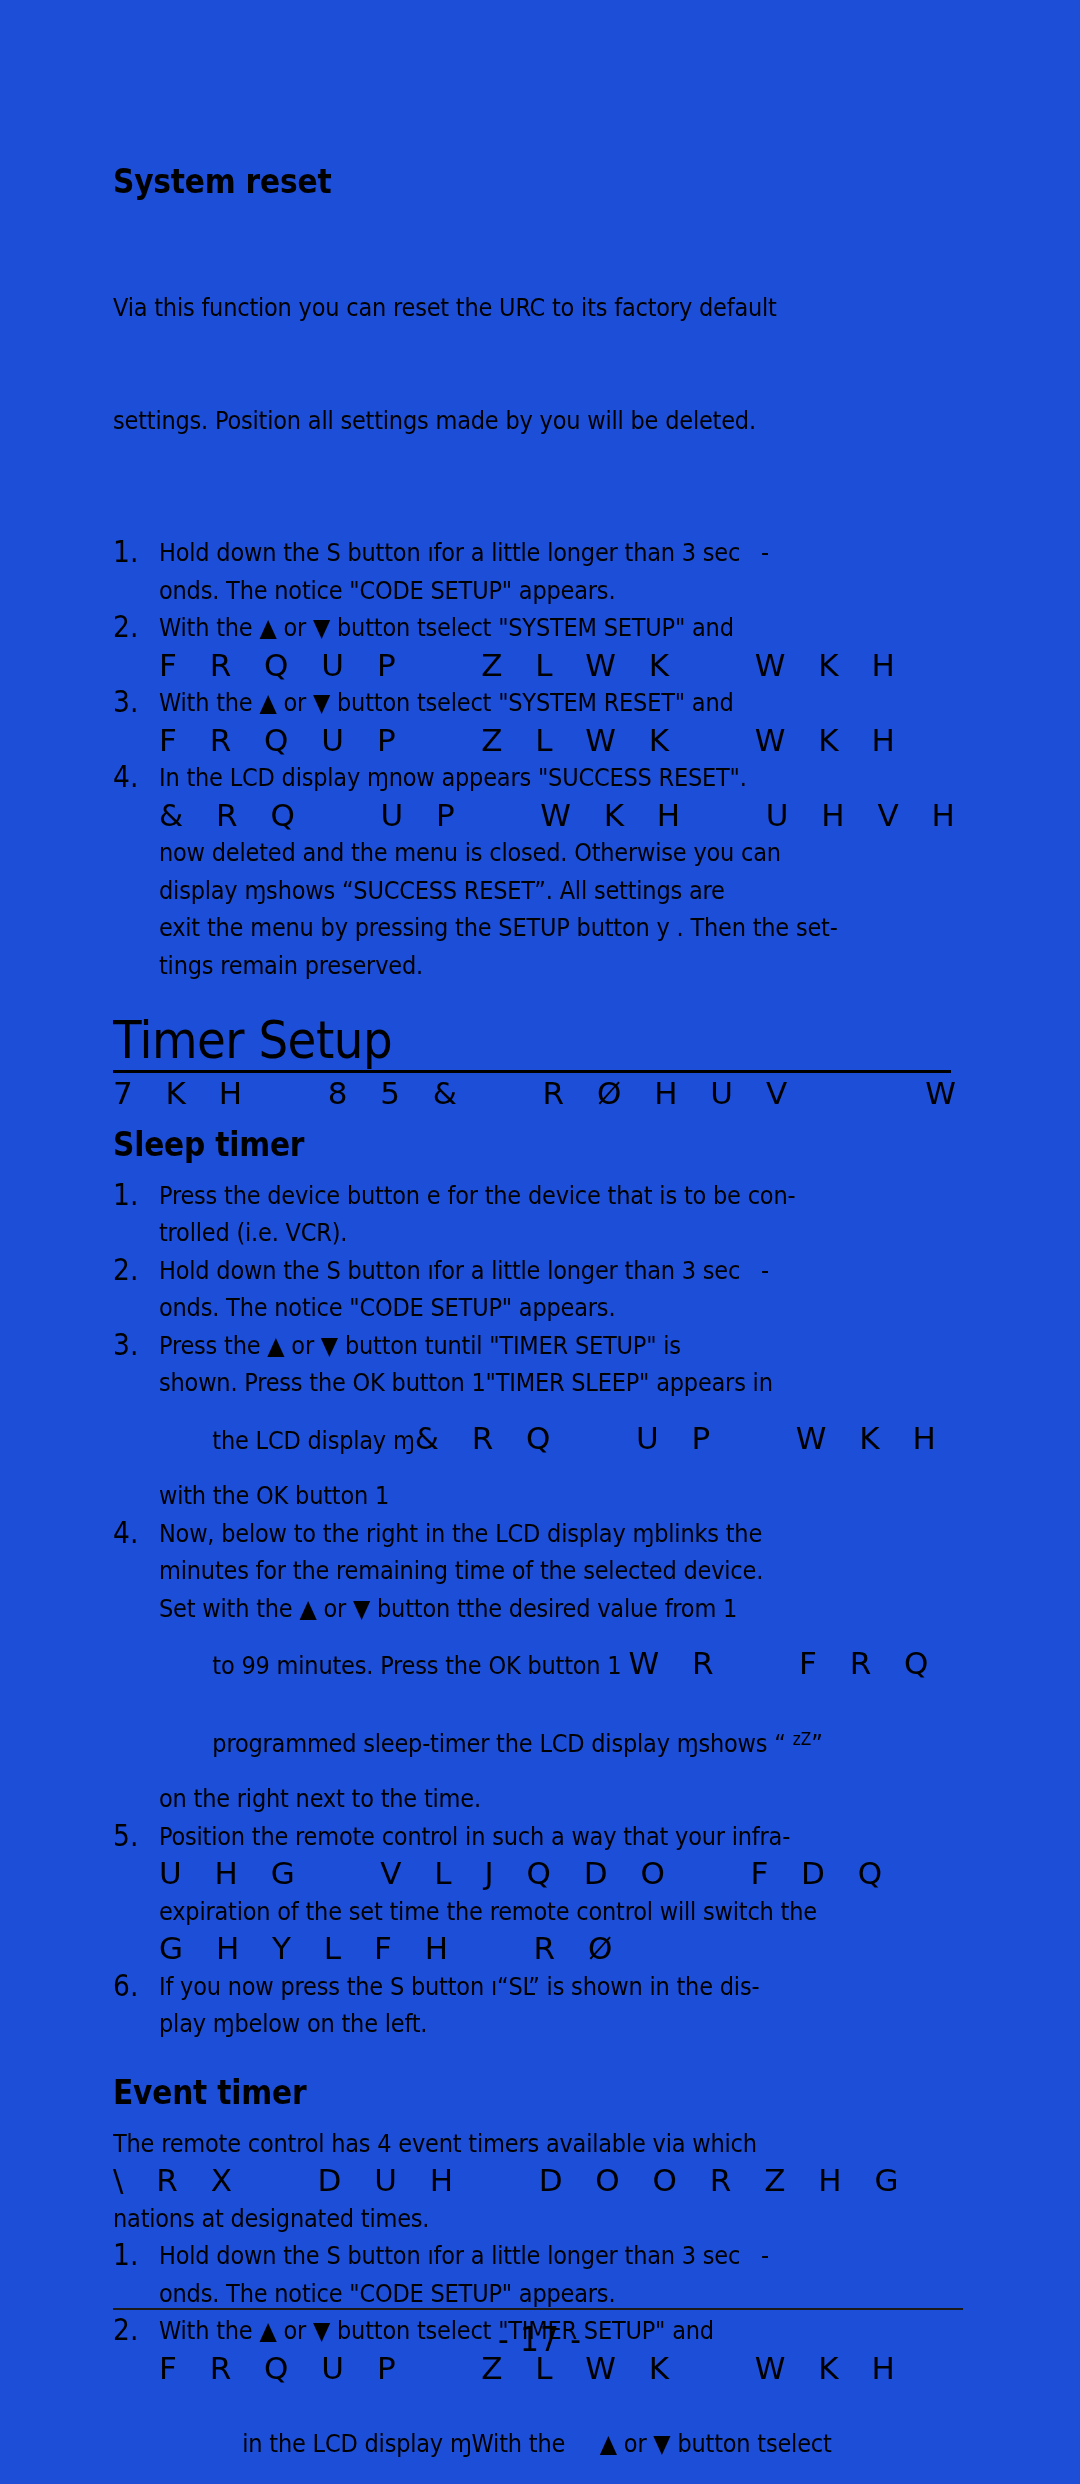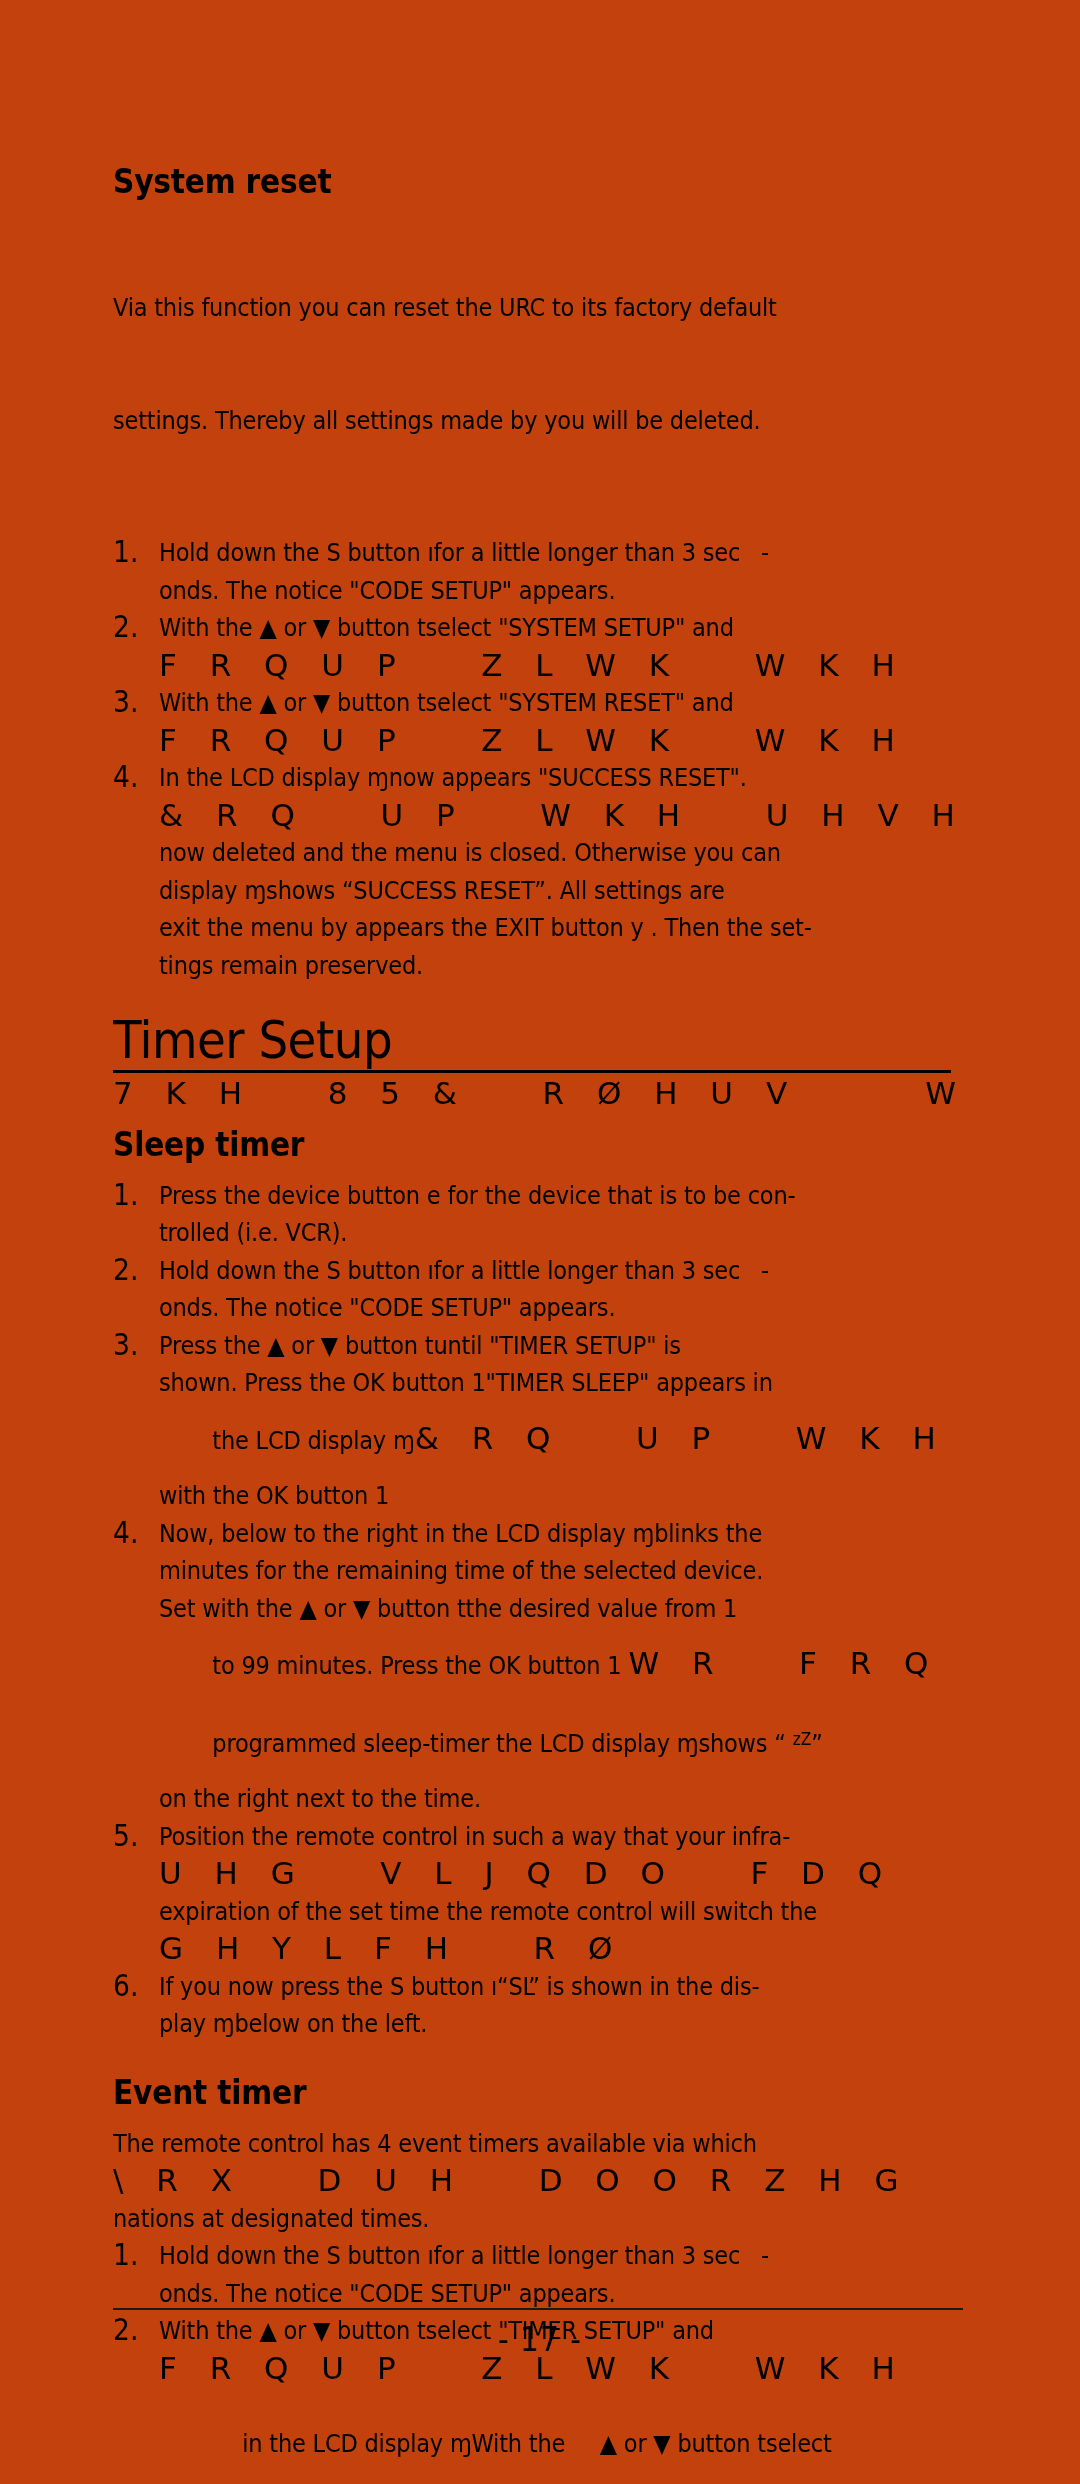--- a/index.html
+++ b/index.html
@@ -17,21 +17,21 @@
     color: #000000;
     -webkit-font-smoothing: antialiased;
   }
 
   
   .page {
     position: absolute;
     left: 0; top: 0;
     width: 1080px;
     height: 2484px;
-    background: #c2410c;
+    background: #1d4ed8;
   }
   .content {
     position: absolute;
     left: 113px;
     top: 162px;
     width: 850px;     
     overflow: hidden;
   }
 
   
@@ -128,21 +128,21 @@
 <body>
 
 <div class="page">
   <div class="content">
 
     <h2 class="sub">System reset</h2>
     <div class="gap-sm"></div>
 
     <div class="body-txt para">
       <div class="oline">Via this function you can reset the URC to its factory default</div>
-      <div class="oline">settings. Thereby all settings made by you will be deleted.</div>
+      <div class="oline">settings. Position all settings made by you will be deleted.</div>
     </div>
 
     <div class="gap-md"></div>
 
     <ul class="olist">
 
       <li class="oitem">
         <div class="onum">1.</div>
         <div class="obody">
           <div class="body-txt oline">Hold down the S button ıfor a little longer than 3 sec   -</div>
@@ -166,21 +166,21 @@
         </div>
       </li>
 
       <li class="oitem">
         <div class="onum">4.</div>
         <div class="obody">
           <div class="body-txt oline">In the LCD display ɱnow appears "SUCCESS RESET".</div>
           <div class="garbled">&amp; R Q   U P   W K H   U H V H W   Z L W K   W K H</div>
           <div class="body-txt oline">now deleted and the menu is closed. Otherwise you can</div>
           <div class="body-txt oline">display ɱshows “SUCCESS RESET”. All settings are</div>
-          <div class="body-txt oline">exit the menu by appears the EXIT button y . Then the set-</div>
+          <div class="body-txt oline">exit the menu by pressing the SETUP button y . Then the set-</div>
           <div class="body-txt oline">tings remain preserved.</div>
         </div>
       </li>
     </ul>
 
     <div class="gap-lg"></div>
 
     <h1 class="chapter">Timer Setup</h1>
     <div class="rule"></div>
     <div class="garbled">7 K H   8 5 &amp;   R Ø H U V     W L P H U   P R G H V</div>

